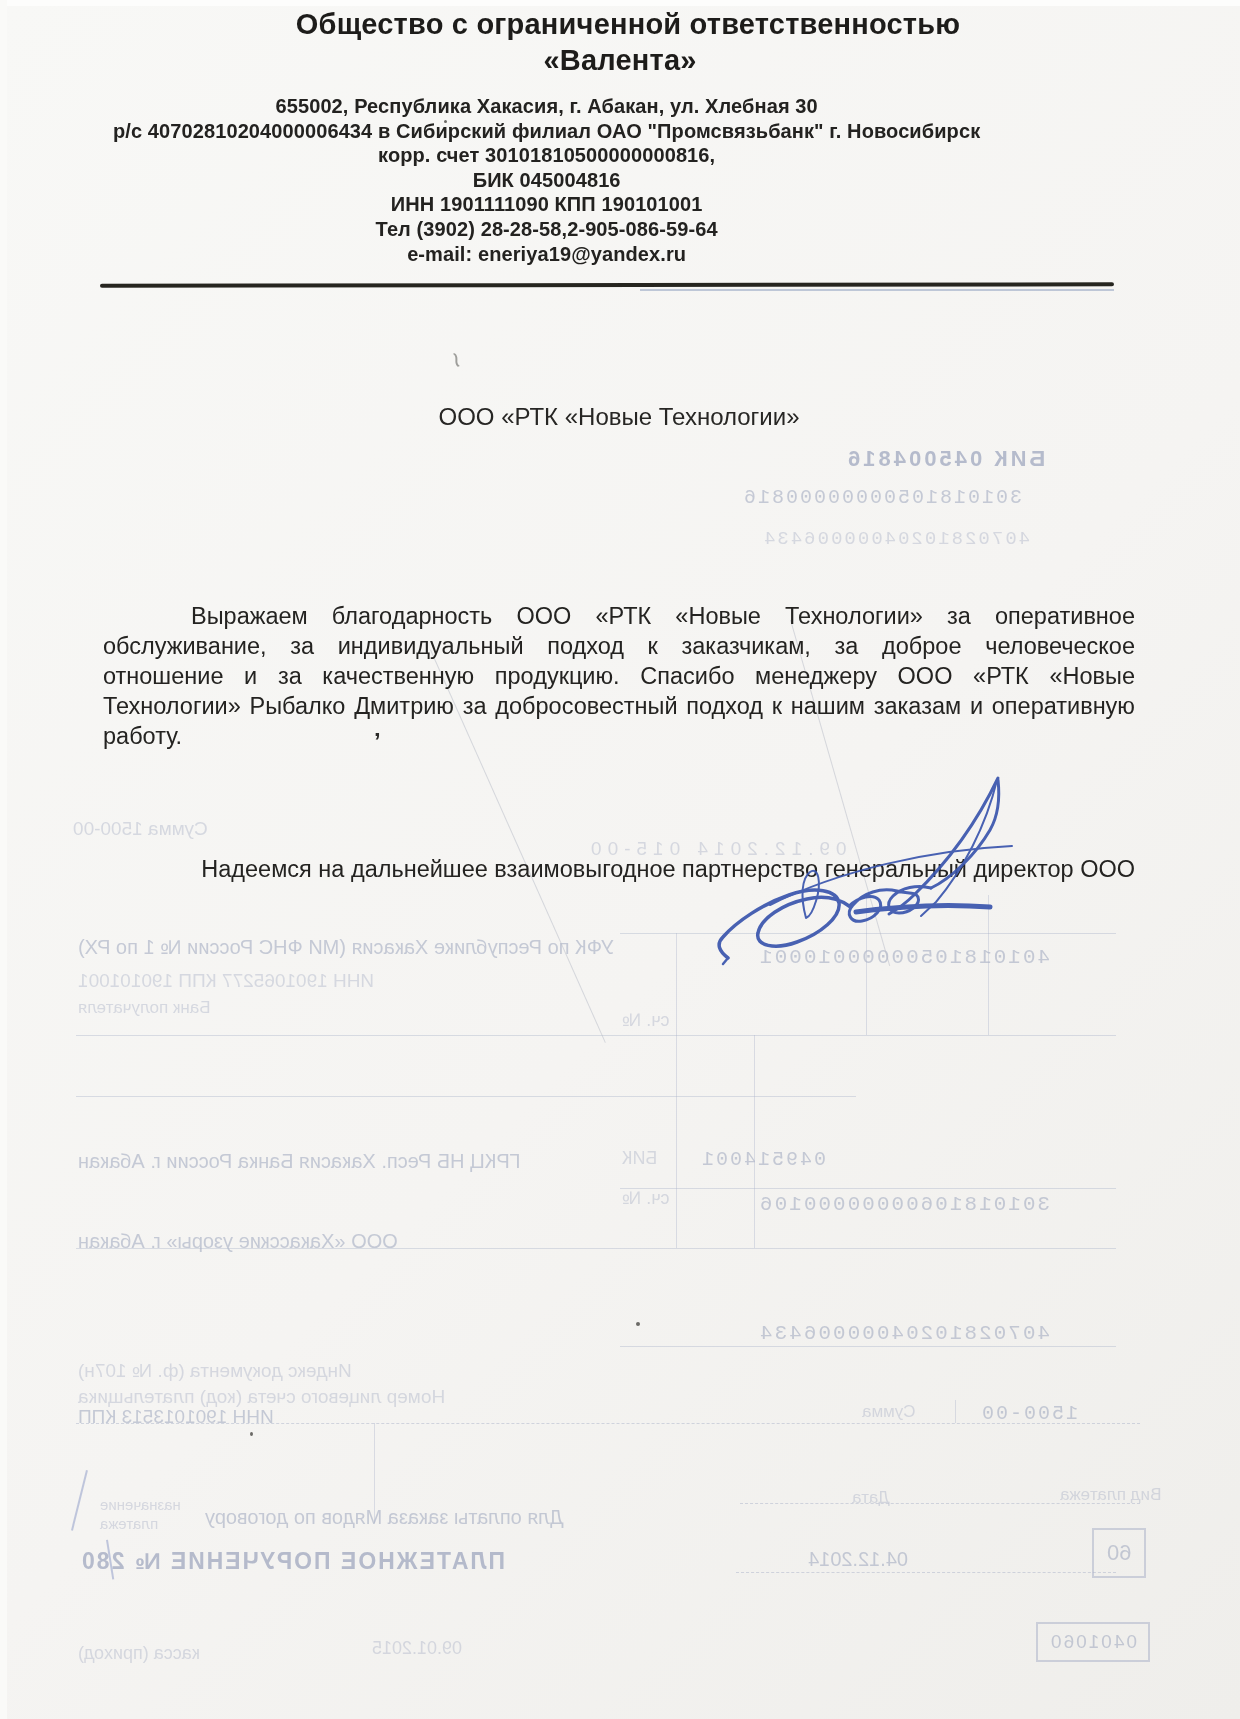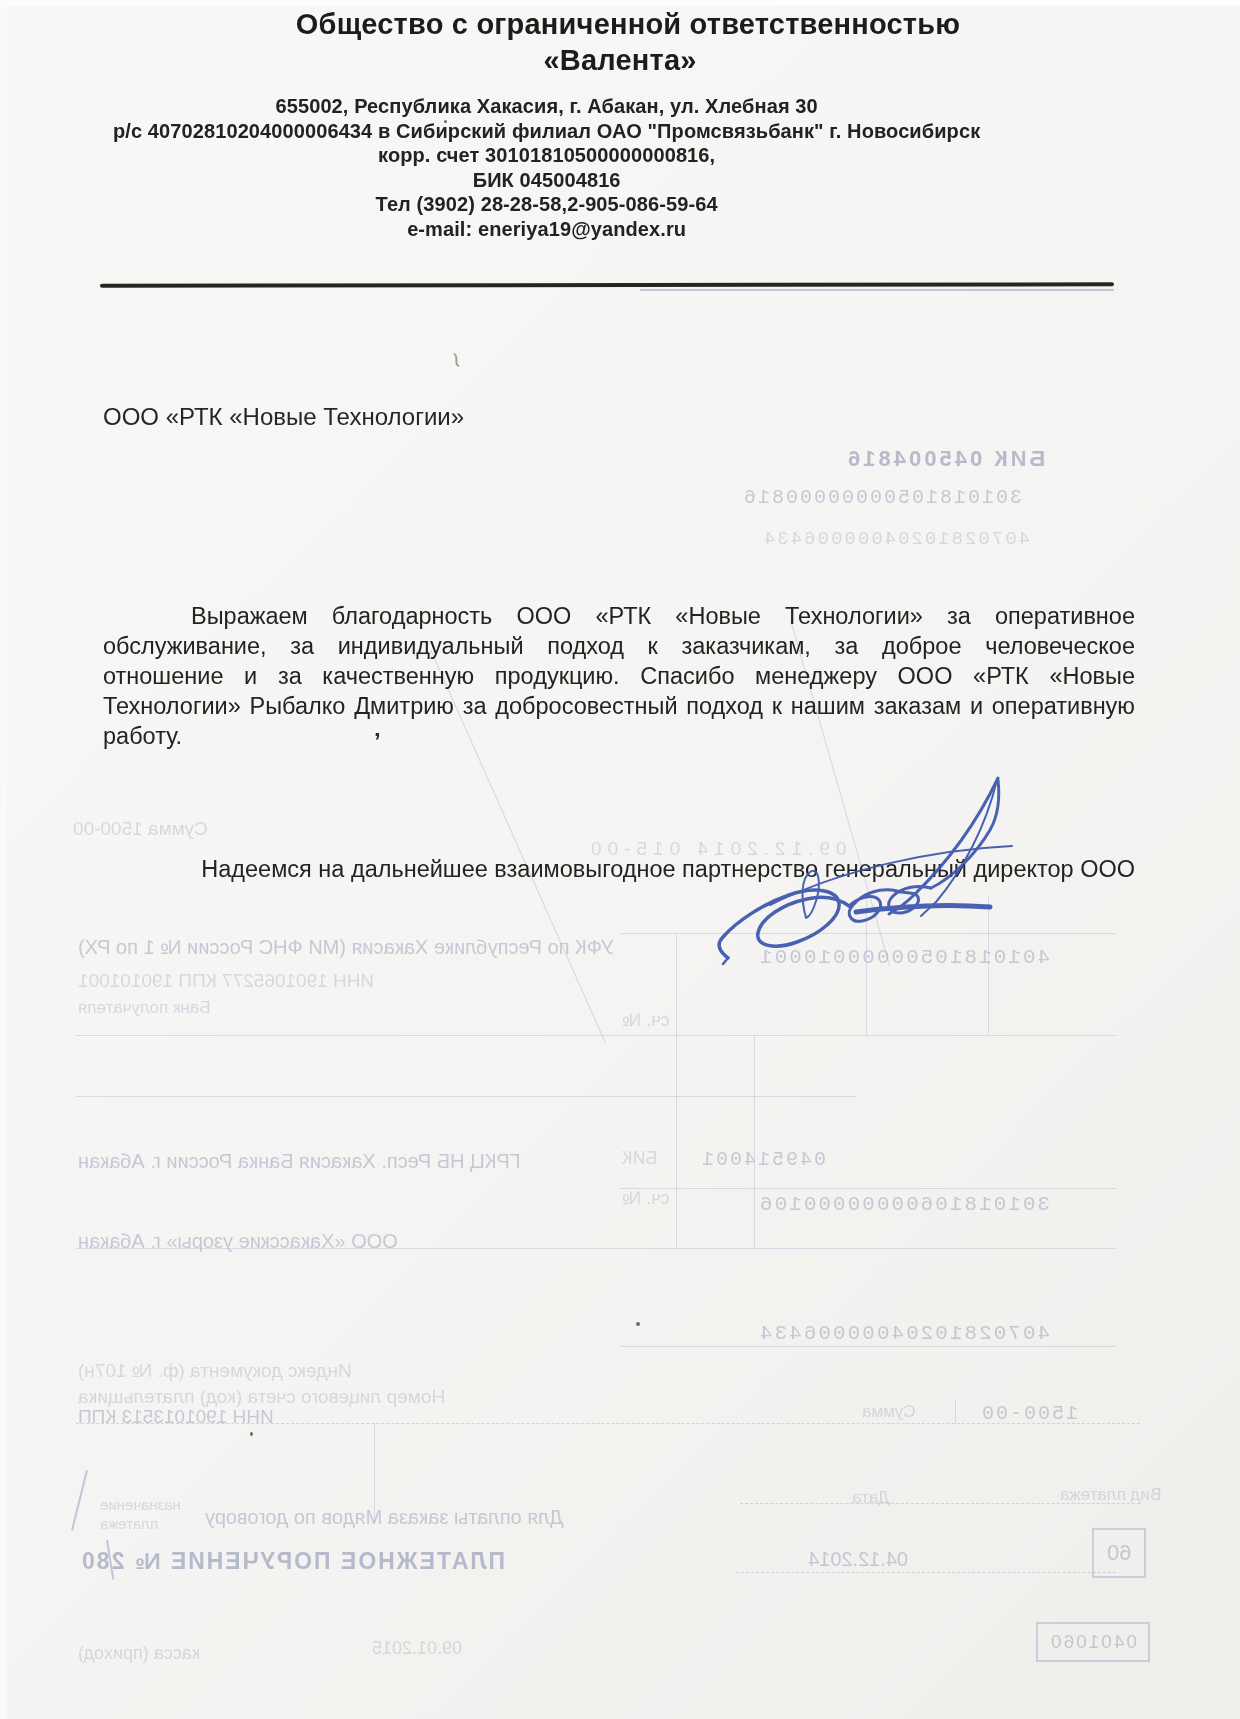--- a/index.html
+++ b/index.html
@@ -19,21 +19,21 @@
   .contacts{position:absolute;left:113px;top:94px;font-weight:bold;font-size:20px;
             line-height:24.6px;color:#232220;letter-spacing:.1px;text-align:center;}
 
   .separator{position:absolute;left:100px;top:283px;width:1014px;height:4px;
              background:#26251f;transform:rotate(-.08deg);border-radius:2px;}
   .separator-shadow{position:absolute;left:640px;top:289px;width:474px;height:2px;
              background:#8fa0c0;opacity:.55;}
 
   .refline{position:absolute;left:110px;top:349px;font-size:23px;color:#2a2927;}
 
-  .rcpt{position:absolute;left:103px;width:1032px;text-align:left;font-size:24px;
+  .rcpt{position:absolute;left:103px;width:1032px;text-align:center;font-size:24px;
         white-space:nowrap;color:#272624;}
   .rcpt.r1{top:403px;}
   .rcpt.r2{top:452px;}
 
   .body-par{position:absolute;left:103px;top:601px;width:1032px;margin:0;
         font-size:23.5px;line-height:30px;text-align:justify;text-indent:88px;
         color:#242321;word-spacing:2px;}
 
   .closing{position:absolute;left:103px;width:1032px;text-align:right;
         font-size:23.5px;white-space:nowrap;color:#242321;}
@@ -138,20 +138,21 @@
   <div class="ink-speck" style="left:106px;top:1540px;height:40px;transform:rotate(-9deg);"></div>
 
   <div class="title l1">Общество с ограниченной ответственностью</div>
   <div class="title l2">«Валента»</div>
 
   <div class="contacts">
     <div>655002, Республика Хакасия, г. Абакан, ул. Хлебная 30</div>
     <div>р/с 40702810204000006434 в Сибирский филиал ОАО "Промсвязьбанк" г. Новосибирск</div>
     <div>корр. счет 30101810500000000816,</div>
     <div>БИК 045004816</div>
+    <div>ИНН 1901111090 КПП 190101001</div>
     <div>Тел (3902) 28-28-58,2-905-086-59-64</div>
     <div>e-mail: eneriya19@yandex.ru</div>
   </div>
 
   <div class="separator"></div>
   <div class="separator-shadow"></div>
 
 
   <div class="rcpt r1">ООО «РТК «Новые Технологии»</div>
 

